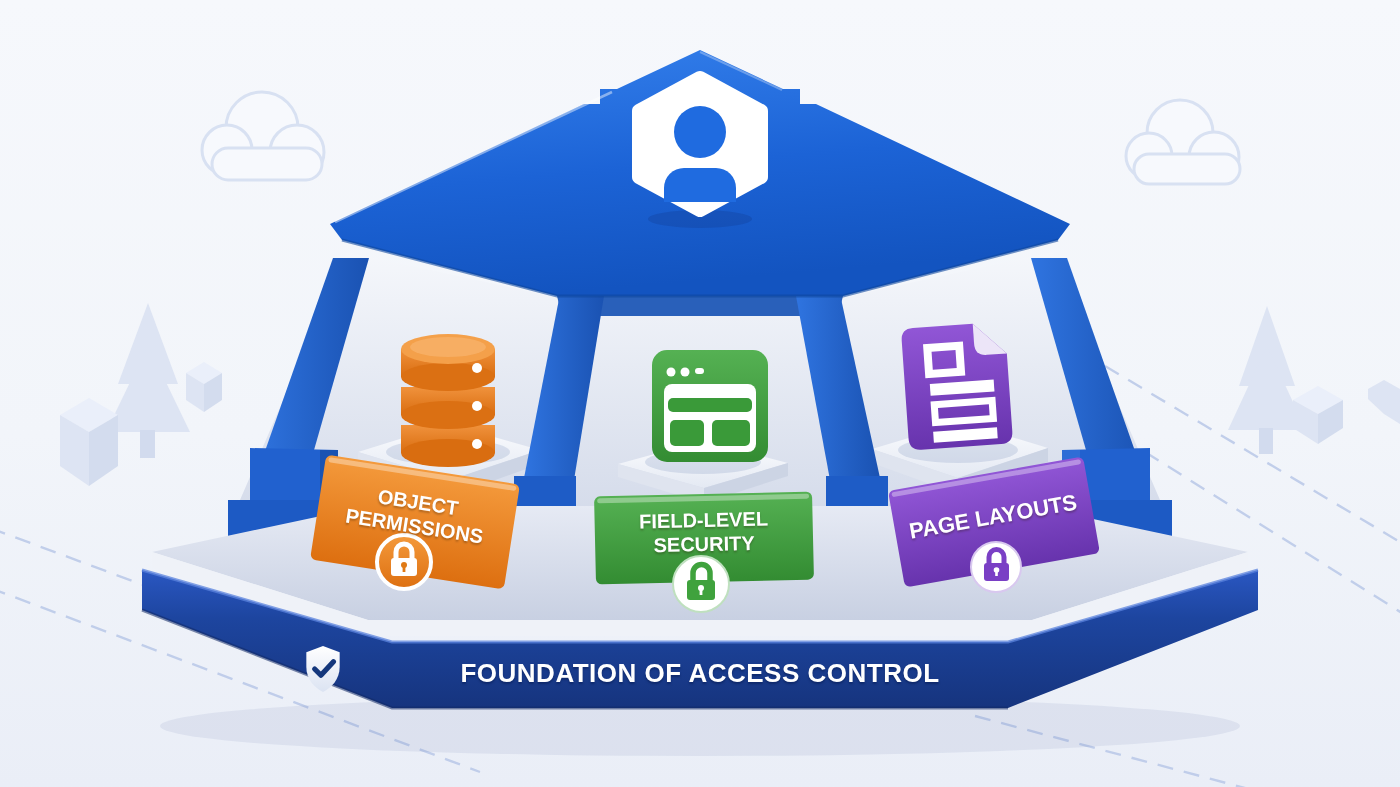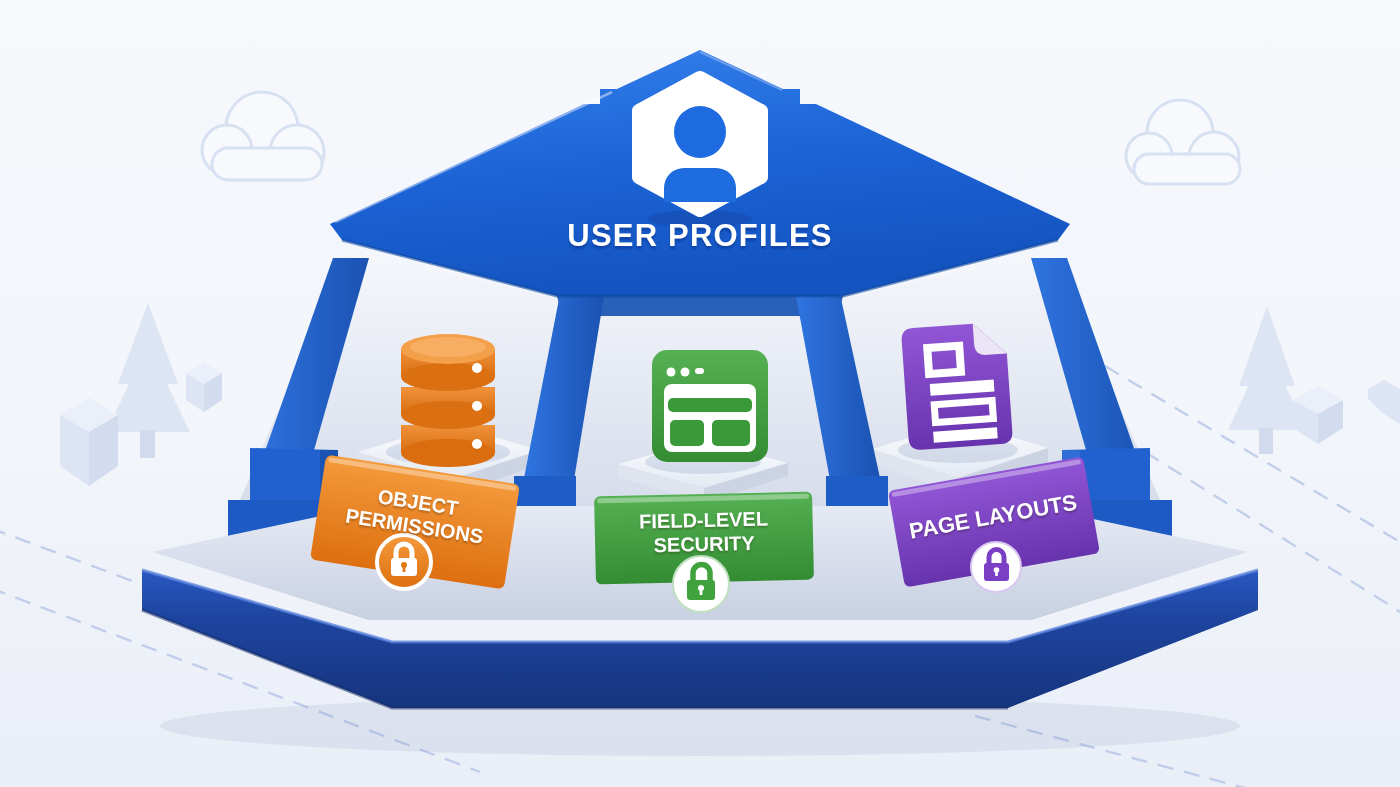--- a/index.html
+++ b/index.html
@@ -261,33 +261,43 @@
     <circle cx="996" cy="567" r="25" fill="#fff" stroke="#d8c8ef" stroke-width="2"></circle>
     <g>
       <path d="M989,564 v-7 a7.5,7.5 0 0 1 15,0 v7" fill="none" stroke="#7a3fc5" stroke-width="5"></path>
       <rect x="984" y="563" width="25" height="18" rx="3" fill="#7a3fc5"></rect>
       <circle cx="996.5" cy="570" r="2.8" fill="#fff"></circle>
           <rect x="995.2" y="570" width="2.6" height="6" fill="#fff"></rect>
     </g>
   </g>
 </svg>
 
-<div class="txt roof-title">
-  <span>USER PROFILES</span>
-</div>
 
 <div class="txt panel-label lbl-orange">
   <span>OBJECT</span>
   <span>PERMISSIONS</span>
 </div>
 
 <div class="txt panel-label lbl-green">
   <span>FIELD-LEVEL</span>
   <span>SECURITY</span>
 </div>
 
 <div class="txt panel-label lbl-purple">
   <span>PAGE LAYOUTS</span>
 
 </div>
 
+<div class="txt foundation-bar">
+  <svg width="46" height="50" viewBox="0 0 44 48">
+    <defs>
+      <linearGradient id="gShield" x1="0" y1="0" x2="0" y2="1">
+        <stop offset="0" stop-color="#ffffff"></stop>
+            <stop offset="1" stop-color="#dbe3f2"></stop>
+      </linearGradient>
+    </defs>
+    <path d="M22,2 L38,8 V22 C38,34 30,42 22,46 C14,42 6,34 6,22 V8 Z" fill="url(#gShield)"></path>
+    <path d="M14,24 l6,6 l12,-13" fill="none" stroke="#14377c" stroke-width="5" stroke-linecap="round" stroke-linejoin="round"></path>
+  </svg>
+  <span>FOUNDATION OF ACCESS CONTROL</span>
+</div>
 
 </div>
 
 </body></html>

